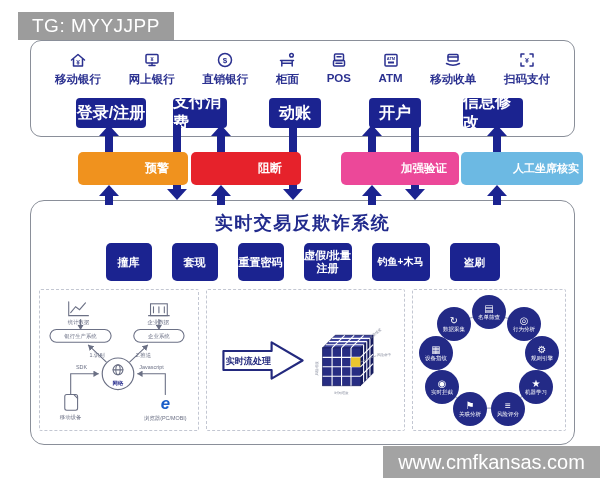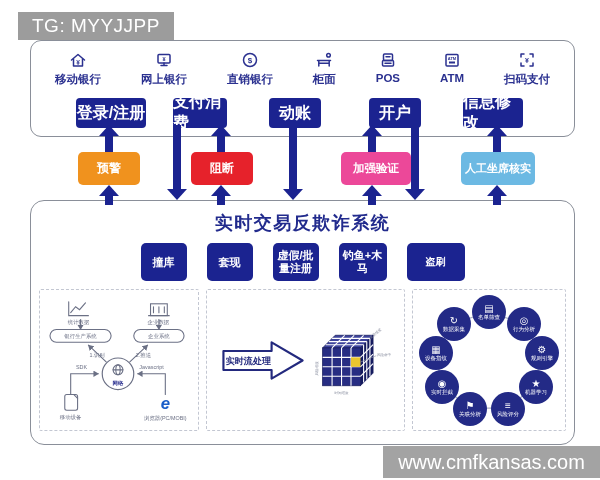--- a/index.html
+++ b/index.html
@@ -15,21 +15,21 @@
   .channels{position:absolute;left:0;top:9px;width:100%;padding:0 24px;box-sizing:border-box;
         display:flex;justify-content:space-between;}
   .channel{display:flex;flex-direction:column;align-items:center;gap:2px;}
   .channel svg{width:20px;height:20px;}
   .ch-stroke{fill:none;stroke:#2b3190;stroke-width:1.5;stroke-linecap:round;stroke-linejoin:round;}
   .ch-text{fill:#2b3190;stroke:none;font-weight:bold;font-family:"Liberation Sans",sans-serif;}
   .ch-label{font-size:11.5px;font-weight:bold;color:#2b3190;white-space:nowrap;}
   .act{position:absolute;top:57px;height:30px;background:#1b2390;color:#fff;font-weight:bold;
        font-size:16px;border-radius:4px;display:flex;align-items:center;justify-content:center;z-index:4;}
   .resp{position:absolute;top:152px;height:33px;color:#fff;font-weight:bold;font-size:12px;
-        border-radius:5px;display:flex;align-items:center;justify-content:center;z-index:4;}
+        border-radius:5px;display:flex;align-items:center;justify-content:center;z-index:4;padding-left:48px;}
   .arrow{position:absolute;z-index:3;}
   .sys-title{position:absolute;top:10px;left:0;width:100%;text-align:center;font-size:18px;
         font-weight:bold;color:#222b8d;letter-spacing:1.5px;}
   .threats{position:absolute;top:42px;left:0;width:100%;display:flex;justify-content:center;
         gap:20px;align-items:stretch;}
   .threat{height:38px;background:#1b2390;color:#fff;font-weight:bold;font-size:11px;border-radius:5px;
         display:flex;align-items:center;justify-content:center;text-align:center;line-height:1.15;}
   .threats .threat:nth-child(1),.threats .threat:nth-child(2),.threats .threat:nth-child(3){width:46px;}
   .threats .threat:nth-child(4){width:48px;}
   .threats .threat:nth-child(5){width:54px;font-size:10px;padding:0 2px;}
@@ -101,20 +101,27 @@
       <div class="channel">
         <svg viewBox="0 0 20 20">
           <rect class="ch-stroke" x="4" y="4.5" width="12" height="11.5" rx="1"></rect>
           <text class="ch-text" x="10" y="9.5" font-size="4" text-anchor="middle">ATM</text>
           <rect x="7" y="11.5" width="6" height="2" fill="#2b3190"></rect>
         </svg>
         <span class="ch-label">ATM</span>
       </div>
       <div class="channel">
         <svg viewBox="0 0 20 20">
+          <rect class="ch-stroke" x="5" y="4.5" width="10" height="6.5" rx="1"></rect>
+          <path class="ch-stroke" d="M5,7 H15 M3.5,13.5 Q10,16.8 16.5,13.5"></path>
+        </svg>
+        <span class="ch-label">移动收单</span>
+      </div>
+      <div class="channel">
+        <svg viewBox="0 0 20 20">
           <path class="ch-stroke" d="M4,7 V4 H7 M13,4 H16 V7 M16,13 V16 H13 M7,16 H4 V13"></path>
           <text class="ch-text" x="10" y="12.8" font-size="7" text-anchor="middle">¥</text>
         </svg>
         <span class="ch-label">扫码支付</span>
       </div>
     </div>
 
     <div class="act" style="left:45px;width:70px;">登录/注册</div>
     <div class="act" style="left:142px;width:54px;">支付消费</div>
     <div class="act" style="left:238px;width:52px;">动账</div>
@@ -173,20 +180,21 @@
       <rect x="7" y="0" width="8" height="65" fill="#1b2390"></rect>
       <polygon points="11,75 1,64 21,64" fill="#1b2390"></polygon>
     </svg>
 
   <div class="main-box">
     <div class="sys-title">实时交易反欺诈系统</div>
 
     <div class="threats">
       <div class="threat">撞库</div>
       <div class="threat">套现</div>
+      <div class="threat">重置密码</div>
       <div class="threat">虚假/批量注册</div>
       <div class="threat">钓鱼+木马</div>
       <div class="threat">盗刷</div>
     </div>
 
     <div class="panels">
 
       <div class="panel left-panel">
         <svg viewBox="0 0 158 140" width="156" height="138">
           <defs>

